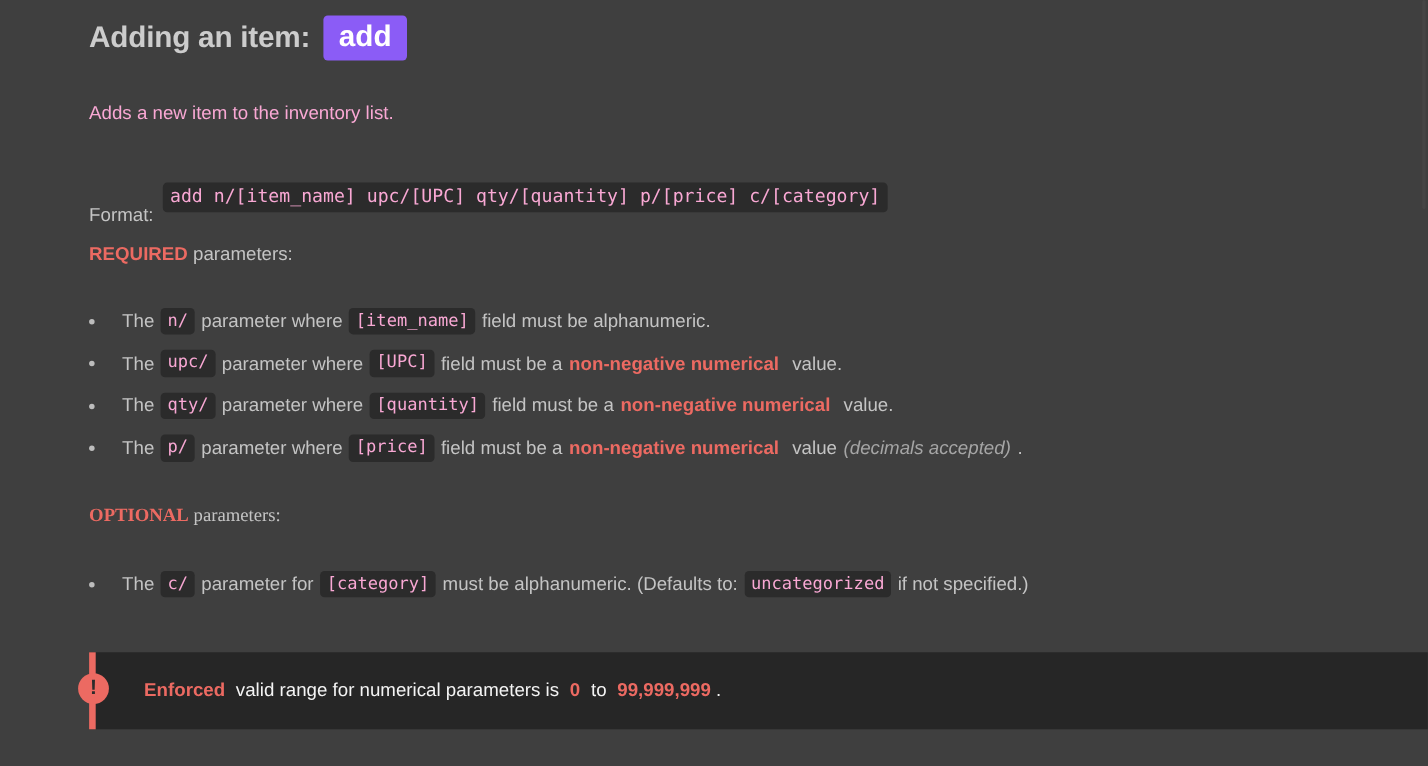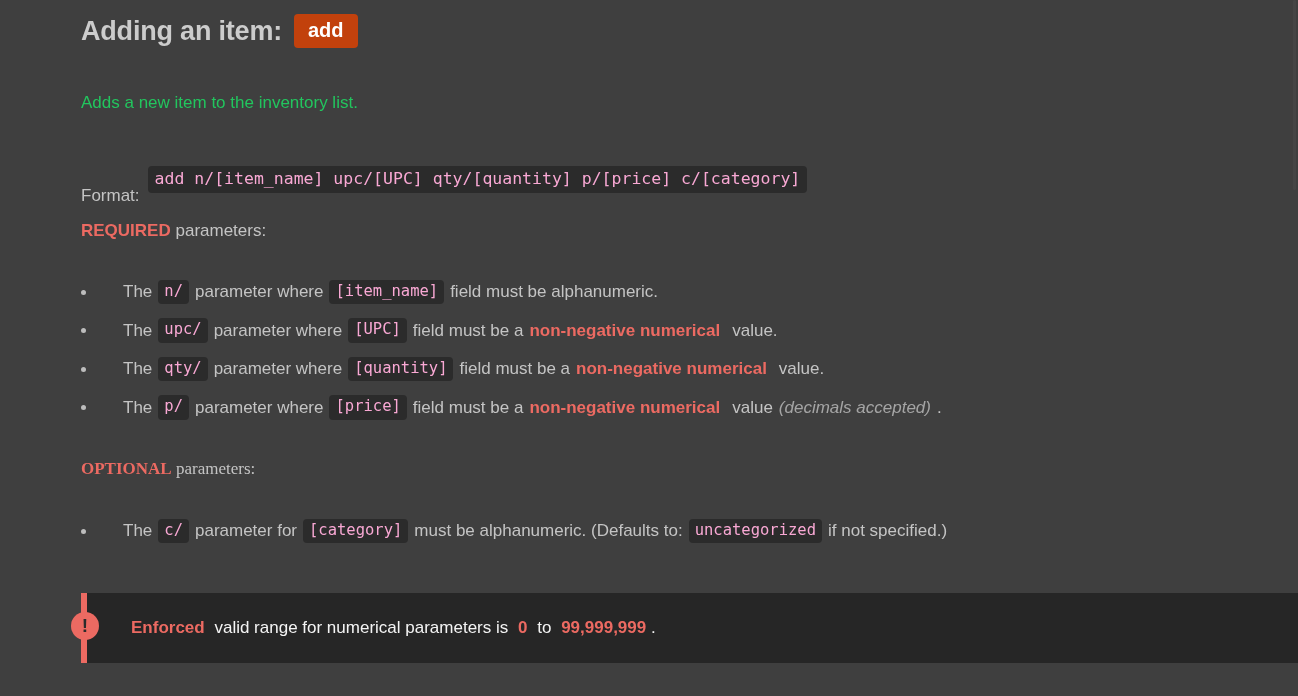--- a/index.html
+++ b/index.html
@@ -32,37 +32,37 @@
     gap: 12px;
   }
   .title-text {
     font-size: 27px;
     font-weight: bold;
     color: #cccccc;
     letter-spacing: -0.2px;
     line-height: 1;
   }
   .title-chip {
-    background: #c2410c;
+    background: #8b5cf6;
     color: #ffffff;
     font-family: "Liberation Sans", sans-serif;
-    font-size: 20px;
+    font-size: 27px;
     font-weight: 600;
     padding: 6px 14px 8px 14px;
     border-radius: 4px;
     line-height: 1;
   }
 
   
   .intro {
     position: absolute;
     left: 81px;
     top: 93px;
     font-size: 17px;
-    color: #22c55e;
+    color: #f9a8d4;
   }
 
   
   .format-row {
     position: absolute;
     left: 81px;
     top: 153px;
     display: flex;
     align-items: center;
     gap: 8px;
@@ -126,21 +126,21 @@
   .dot {
     display: inline-block;
     width: 5px;
     height: 5px;
     border-radius: 50%;
     background: #bdbdbd;
     margin-right: 21px;
     flex: 0 0 auto;
   }
   .txt { margin: 0 6px; }
-  .txt.first { margin-left: 16px; }
+  .txt.first { margin-left: 4px; }
   .red-b {
     color: #ec6a62;
     font-weight: bold;
   }
   .ital {
     font-style: italic;
     color: #a5a5a5;
   }
   .nospace { margin-left: 0; }
 

